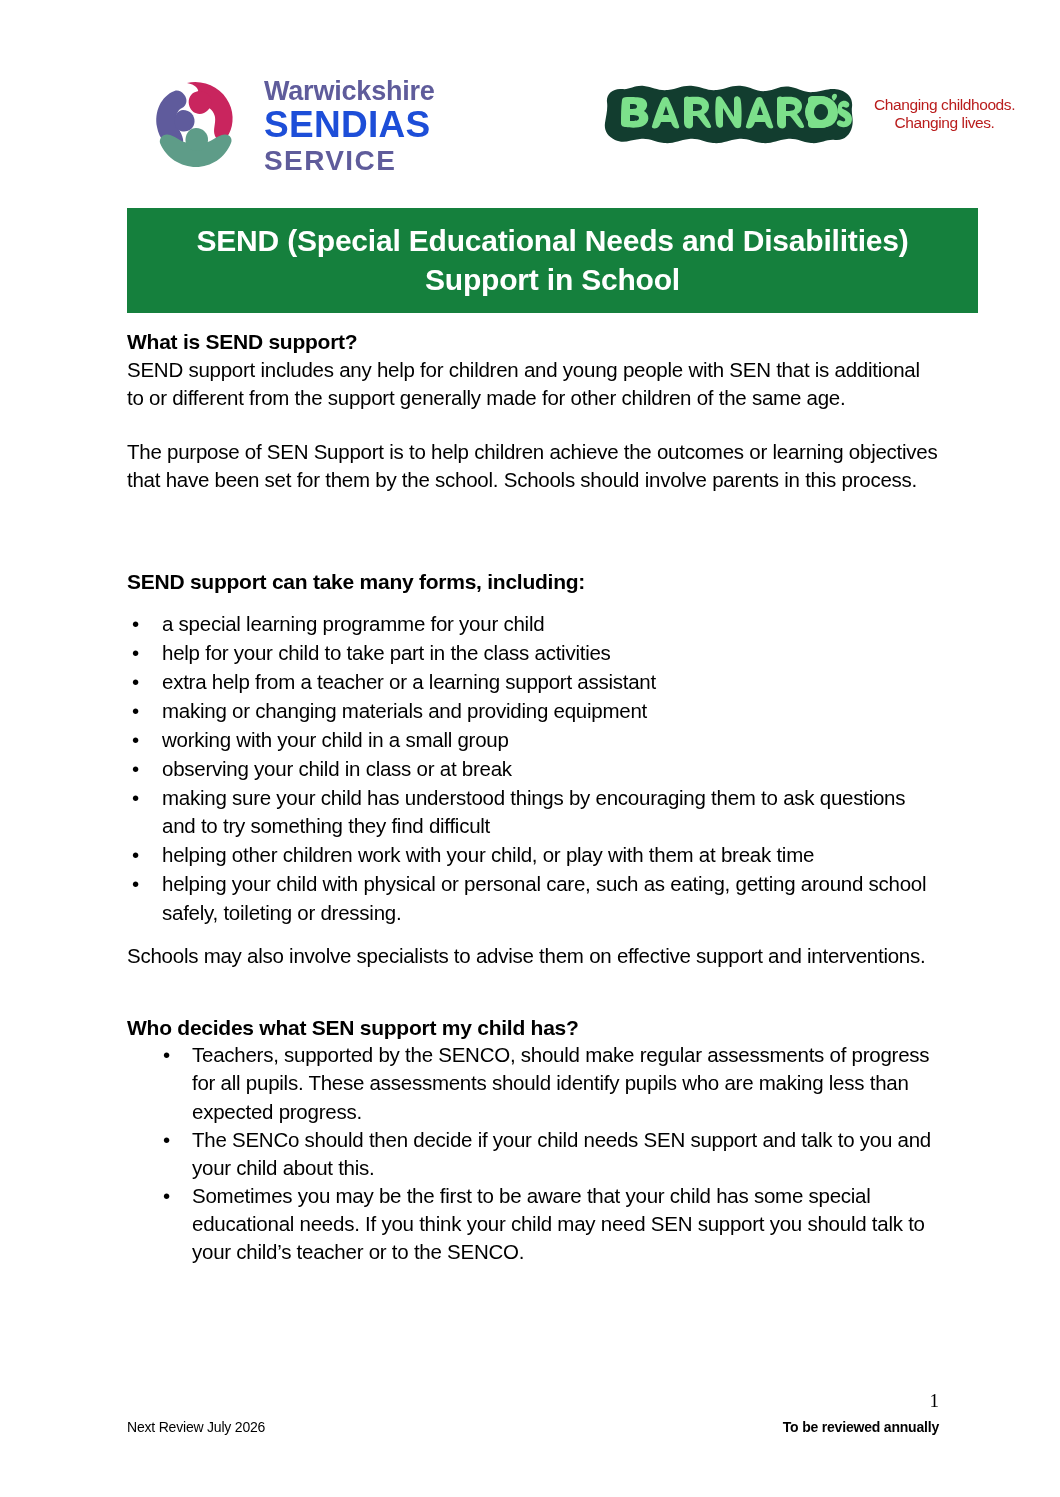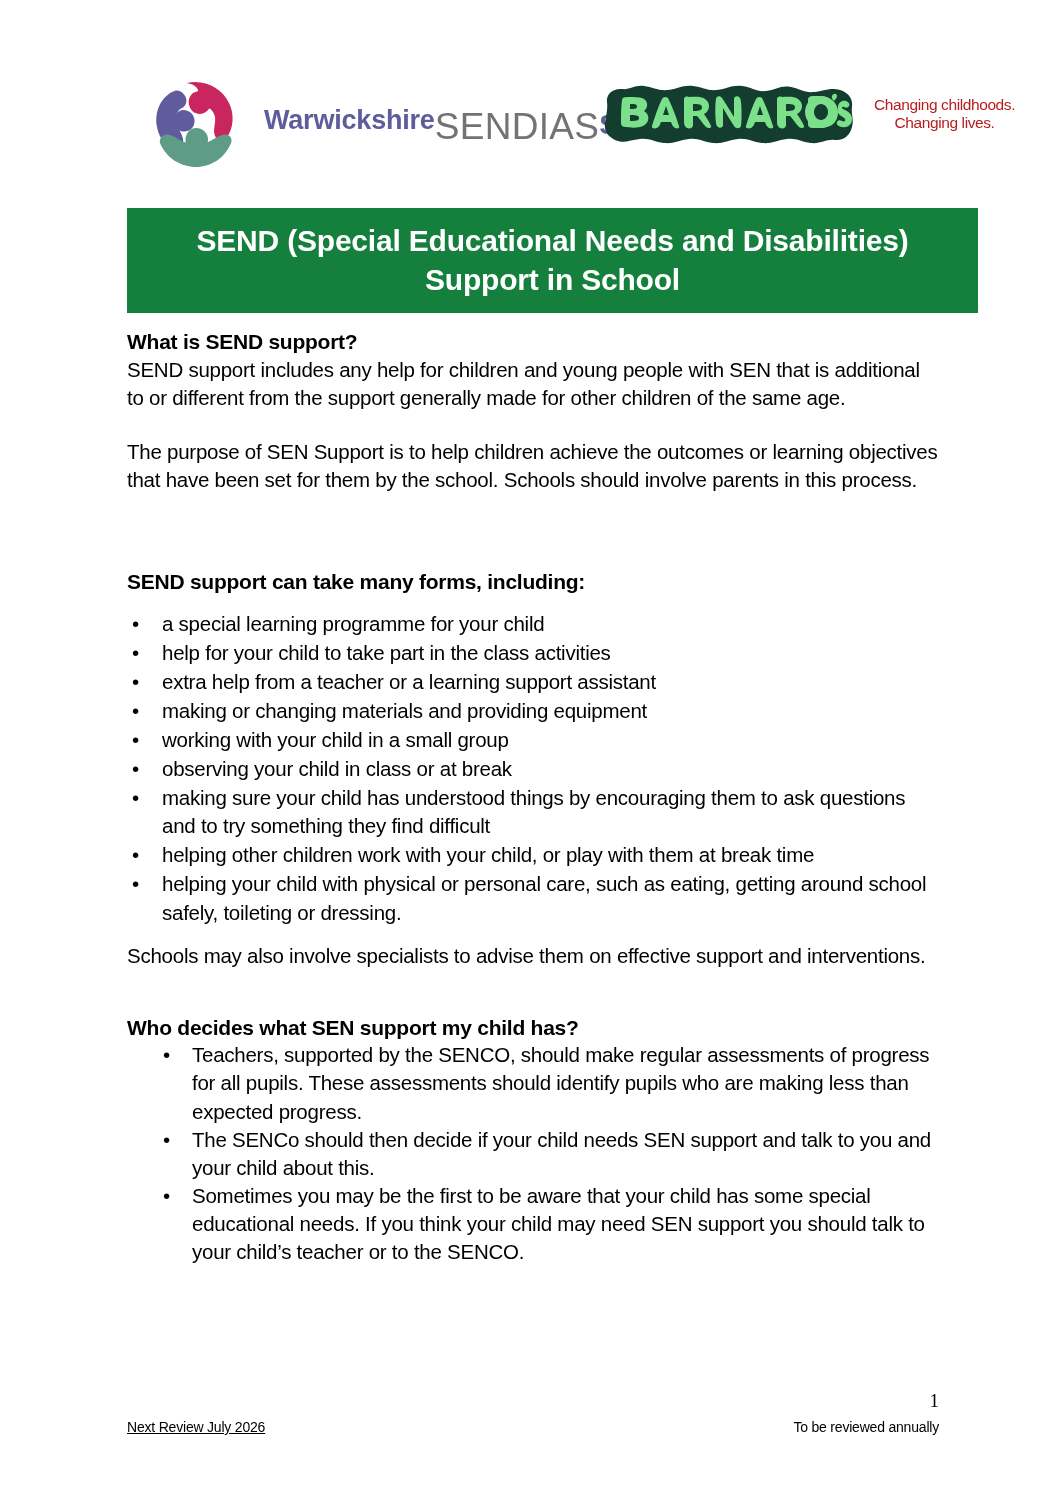--- a/index.html
+++ b/index.html
@@ -41,36 +41,36 @@
 
   .sendias-mark {
     width: 108px;
     height: 108px;
     position: relative;
     flex: none;
   }
 
   .sendias-wordmark {
     display: flex;
-    flex-direction: row;
+    flex-direction: column;
     justify-content: flex-start;
     line-height: 1;
     padding-top: 4px;
   }
 
   .sw-line1 {
     font-size: 27px;
     font-weight: 600;
     color: #5f5c9b;
     letter-spacing: -0.2px;
   }
   .sw-line2 {
     font-size: 37px;
-    font-weight: 400;
-    color: #737373;
+    font-weight: 700;
+    color: #1d4ed8;
     letter-spacing: 0.3px;
     margin-top: 1px;
   }
   .sw-line3 {
     font-size: 28px;
     font-weight: 700;
     color: #5f5c9b;
     letter-spacing: 1.4px;
     margin-top: 4px;
   }
@@ -203,29 +203,28 @@
     font-family: "Liberation Serif", serif;
     color: #000;
   }
 
   .footer-left {
     position: absolute;
     left: 0;
     top: 29px;
     font-size: 14px;
     letter-spacing: -0.2px;
-    text-decoration: underline;
   }
 
   .footer-right {
     position: absolute;
     right: 0;
     top: 29px;
     font-size: 14px;
-    font-weight: normal;
+    font-weight: bold;
     letter-spacing: -0.2px;
   }
 </style>
 </head>
 <body>
 
 <div class="page">
 
   <div class="logo-row">
 

